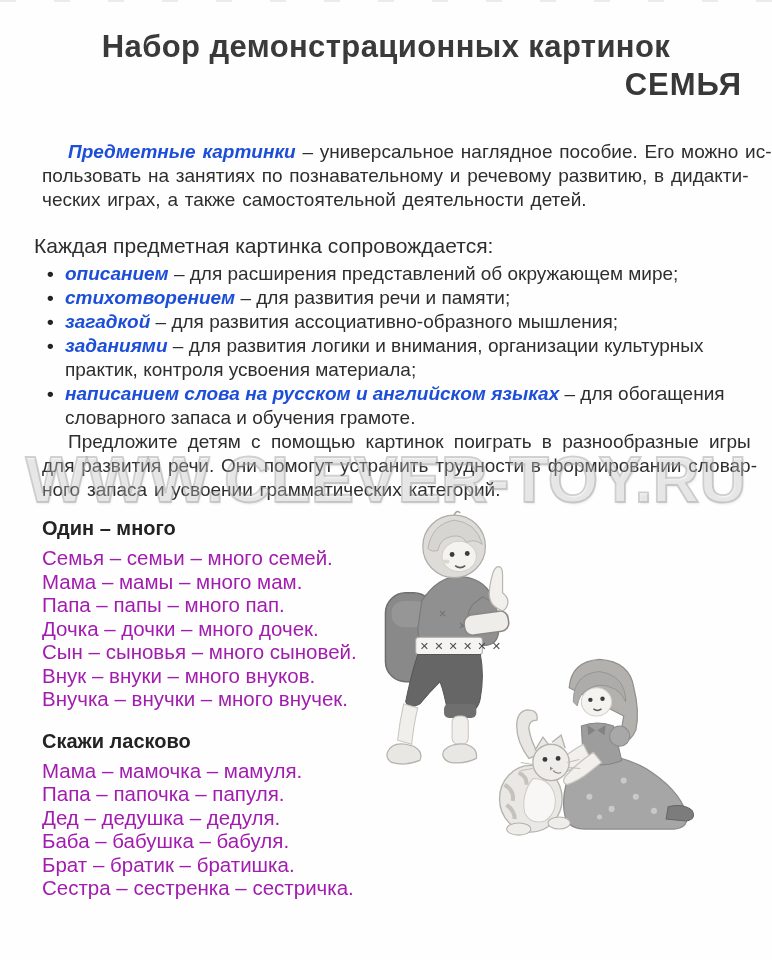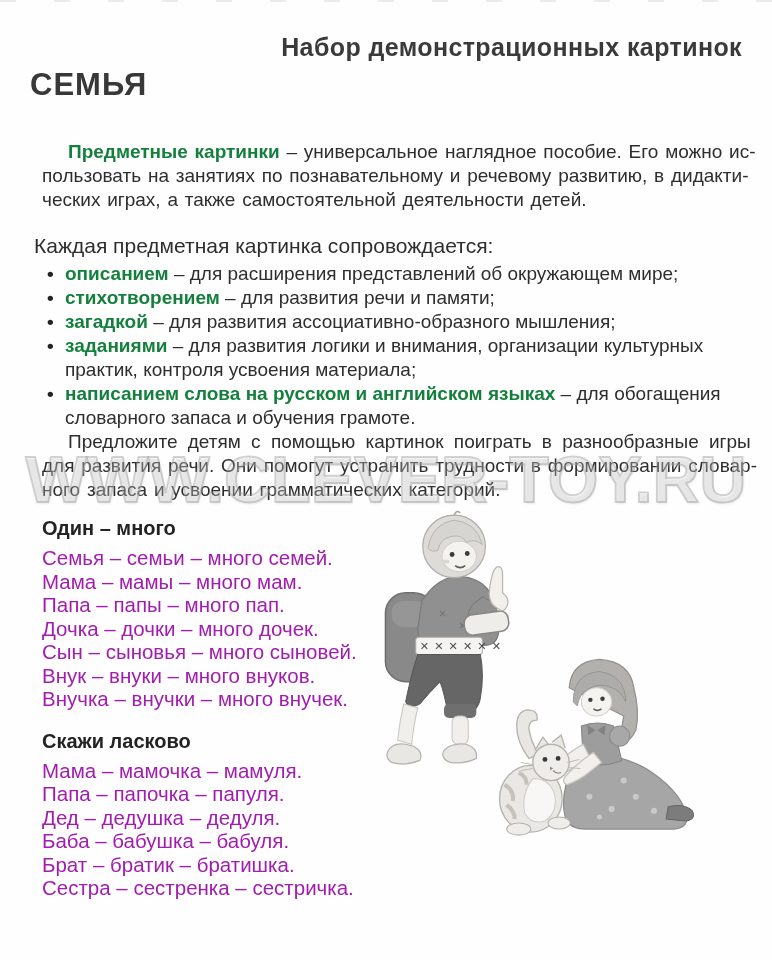--- a/index.html
+++ b/index.html
@@ -15,38 +15,38 @@
     overflow:hidden;
     background:#fefefe;
   }
   .scan-edge-top {
     position:absolute; top:0; left:0; right:0; height:2px;
     background:repeating-linear-gradient(90deg, rgba(130,130,130,.35) 0 16px, transparent 16px 54px);
     opacity:.45;
   }
   .doc-title {
     margin:30px 30px 0 30px;
-    text-align:right;
-    font-size:25px; line-height:34px;
+    text-align:center;
+    font-size:31px; line-height:34px;
     font-weight:800; letter-spacing:.4px;
     color:#3a3a3a;
   }
   .doc-subtitle {
     margin:2px 30px 0 30px;
-    text-align:left;
+    text-align:right;
     font-size:31px; line-height:38px;
     font-weight:800; letter-spacing:1px;
     color:#383838;
   }
   .para { margin:36px 36px 0 42px; font-size:19px; line-height:24px; }
   .para.second { margin-top:0; position:relative; z-index:2; }
   .tline { white-space:nowrap; word-spacing:1.5px; }
   .tline.ind1 { text-indent:26px; }
   .tline.wide { word-spacing:5px; }
-  .para b, .bullets b, .lead-line { font-weight:700; color:#15803d; }
+  .para b, .bullets b, .lead-line { font-weight:700; color:#1d4ed8;font-style:italic; }
   .accompany-heading {
     margin:22px 36px 0 34px;
     font-size:21px; line-height:24px; white-space:nowrap;
   }
   ul.bullets {
     list-style:none;
     margin:4px 36px 0 42px; padding:0;
     font-size:19px; line-height:24px;
   }
   ul.bullets li { position:relative; padding-left:23px; white-space:nowrap; }

